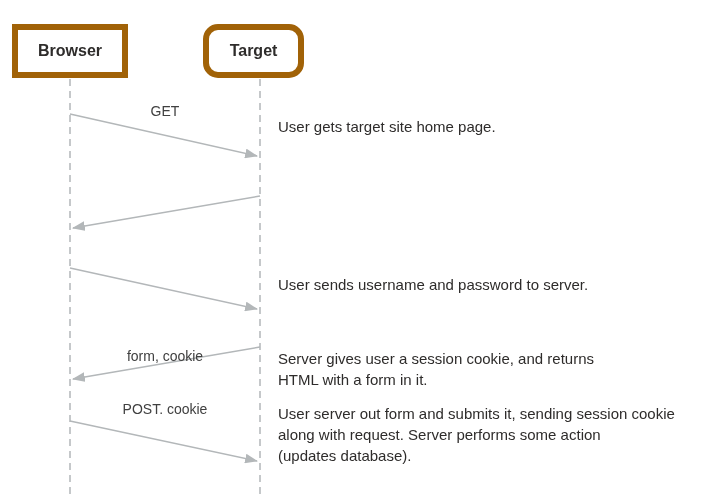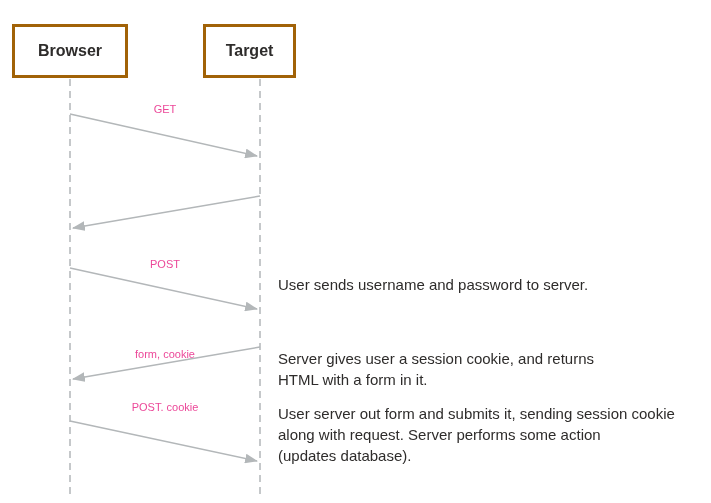--- a/index.html
+++ b/index.html
@@ -16,38 +16,38 @@
     overflow: hidden;
   }
   .diagram-svg {
     position: absolute;
     left: 0;
     top: 0;
   }
   .actor-box {
     position: absolute;
     box-sizing: border-box;
-    border: 3px solid #a16207;
+    border: 6px solid #a16207;
     background: #ffffff;
     display: flex;
     align-items: center;
     justify-content: center;
     font-size: 16px;
     font-weight: bold;
     color: #2e2c2b;
   }
   .actor-browser { left: 12px; top: 24px; width: 116px; height: 54px; }
-  .actor-target  { left: 203px; top: 24px; width: 93px; height: 54px; }
+  .actor-target  { left: 203px; top: 24px; width: 101px; height: 54px; border-radius: 15px; }
   .msg-label {
     position: absolute;
     left: 70px;
     width: 190px;
     text-align: center;
-    font-size: 11px;
-    color: #ec4899;
+    font-size: 14px;
+    color: #404040;
     white-space: nowrap;
   }
   .msg-label-1 { top: 103px; }
   .msg-label-2 { top: 183px; }
   .msg-label-3 { top: 258px; }
   .msg-label-4 { top: 348px; }
   .msg-label-5 { top: 401px; }
   .desc {
     position: absolute;
     left: 278px;
@@ -86,24 +86,24 @@
   </svg>
 
   <div class="actor-box actor-browser">
     <span>Browser</span>
   </div>
   <div class="actor-box actor-target">
     <span>Target</span>
   </div>
 
   <div class="msg-label msg-label-1">GET</div>
-  <div class="msg-label msg-label-3">POST</div>
   <div class="msg-label msg-label-4">form, cookie</div>
   <div class="msg-label msg-label-5">POST. cookie</div>
 
+  <div class="desc desc-1">User gets target site home page.</div>
   <div class="desc desc-3">User sends username and password to server.</div>
   <div class="desc desc-4">Server gives user a session cookie, and returns
 HTML with a form in it.</div>
   <div class="desc desc-5">User server out form and submits it, sending session cookie
 along with request. Server performs some action
 (updates database).</div>
 
 </div>
 
 </body></html>

